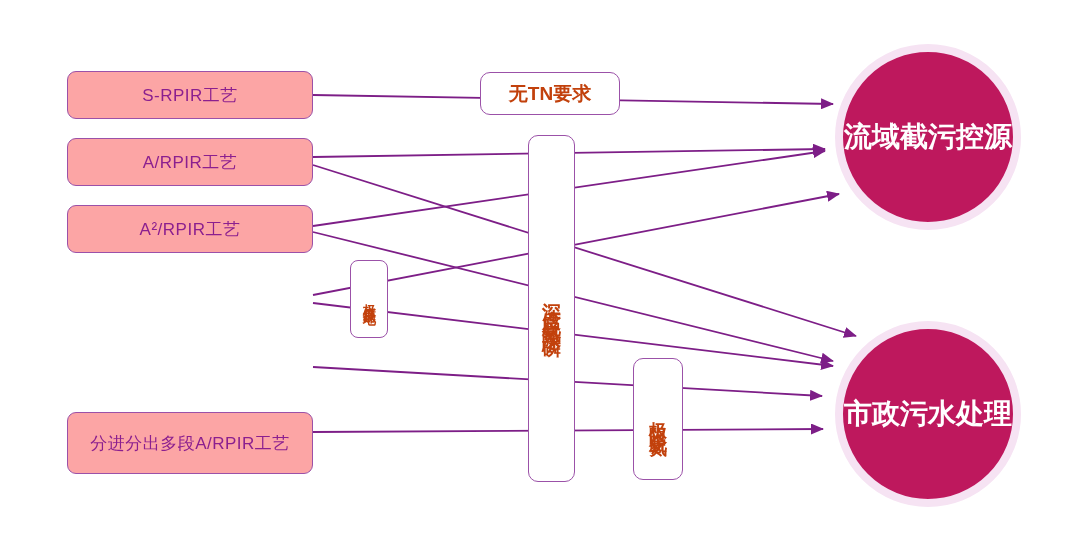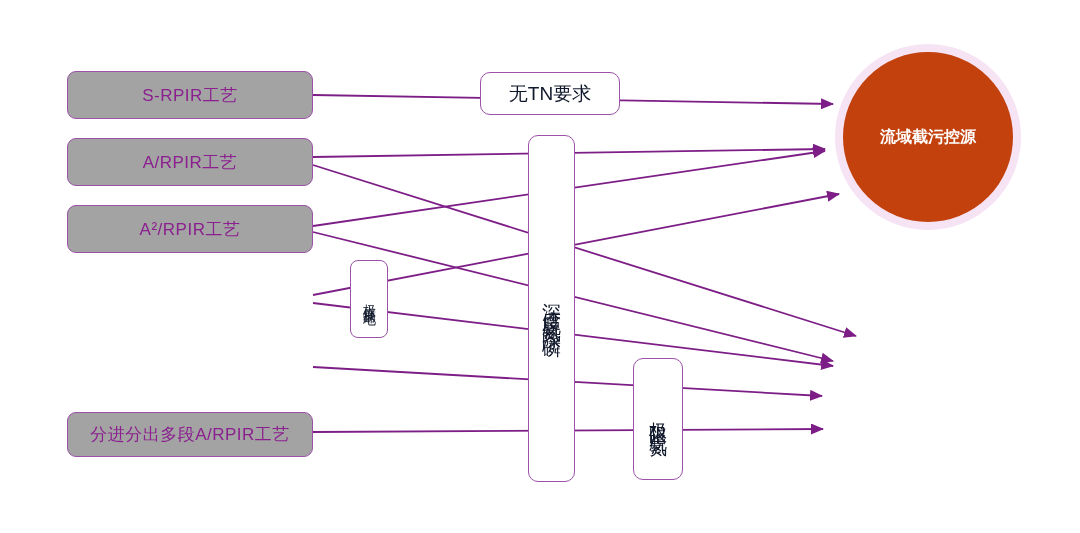--- a/index.html
+++ b/index.html
@@ -8,75 +8,79 @@
     width:1080px;height:533px;
     background:#ffffff;
     font-family:"Liberation Sans","DejaVu Sans",sans-serif;
     overflow:hidden;
   }
   
   .pbox{
     position:absolute;
     left:67px;width:246px;height:48px;
     box-sizing:border-box;
-    background:#a3a3a3;
+    background:#fca5a5;
     border:1.5px solid #9b51a8;
     border-radius:9px;
     color:#8b1f8f;
     font-size:17px;
     display:flex;align-items:center;justify-content:center;
     text-align:center;
     letter-spacing:.5px;
     z-index:3;
   }
   
   .lbox{
     position:absolute;
     box-sizing:border-box;
     background:#ffffff;
     border:1.5px solid #9b51a8;
     border-radius:10px;
-    color:#0f172a;
+    color:#c2410c;
     display:flex;align-items:center;justify-content:center;
     z-index:3;
+    font-weight:bold;
   }
   .lbox.vert{
     writing-mode:vertical-rl;
     text-orientation:upright;
   }
   #lbl-no-tn{left:480px;top:72px;width:140px;height:43px;font-size:19px;}
   #lbl-deep{left:528px;top:135px;width:47px;height:347px;font-size:19px;letter-spacing:7px;}
   #lbl-land{left:350px;top:260px;width:38px;height:78px;font-size:13px;letter-spacing:3px;border-radius:8px;}
   #lbl-denit{left:633px;top:358px;width:50px;height:122px;font-size:18px;letter-spacing:6px;}
   
   .circle{
     position:absolute;
     width:170px;height:170px;
-    background:#c2410c;
+    background:#be185d;
     border:8px solid #f6e3f3;
     border-radius:50%;
     display:flex;align-items:center;justify-content:center;
     color:#ffffff;
-    font-size:16px;font-weight:bold;
+    font-size:28px;font-weight:bold;
     white-space:nowrap;
     z-index:1;
   }
   #circle-top{left:835px;top:44px;}
   #circle-bottom{left:835px;top:321px;}
   
   #wires{position:absolute;left:0;top:0;z-index:2;}
   .ln{stroke:#7d1e87;stroke-width:1.8;fill:none;}
 </style>
 </head>
 <body>
 
 <div id="canvas">
 
   <div class="circle" id="circle-top">
     <span>流域截污控源</span>
+  </div>
+  <div class="circle" id="circle-bottom">
+    <span>市政污水处理</span>
   </div>
 
   <svg id="wires" width="1080" height="533" viewBox="0 0 1080 533">
     <defs>
       <marker id="arr" markerUnits="userSpaceOnUse" markerWidth="14" markerHeight="11" refX="12" refY="5.5" orient="auto">
         <path d="M0,0 L13,5.5 L0,11 Z" fill="#7d1e87"></path>
       </marker>
     </defs>
     <path class="ln" marker-end="url(#arr)" d="M313 95 L833 104"></path>
     <path class="ln" marker-end="url(#arr)" d="M313 157 L825 149"></path>
@@ -91,21 +95,21 @@
 
   <div class="pbox" style="top:71px">
     <span>S-RPIR工艺</span>
   </div>
   <div class="pbox" style="top:205px">
     <span>A²/RPIR工艺</span>
   </div>
   <div class="pbox" style="top:138px">
     <span>A/RPIR工艺</span>
   </div>
-  <div class="pbox" style="top:412px;height:45px">
+  <div class="pbox" style="top:412px;height:62px">
     <span>分进分出多段A/RPIR工艺</span>
   </div>
 
   <div class="lbox" id="lbl-no-tn">
     <span>无TN要求</span>
   </div>
   <div class="lbox vert" id="lbl-deep">
     <span>深度脱氮除磷</span>
   </div>
   <div class="lbox vert" id="lbl-land">

